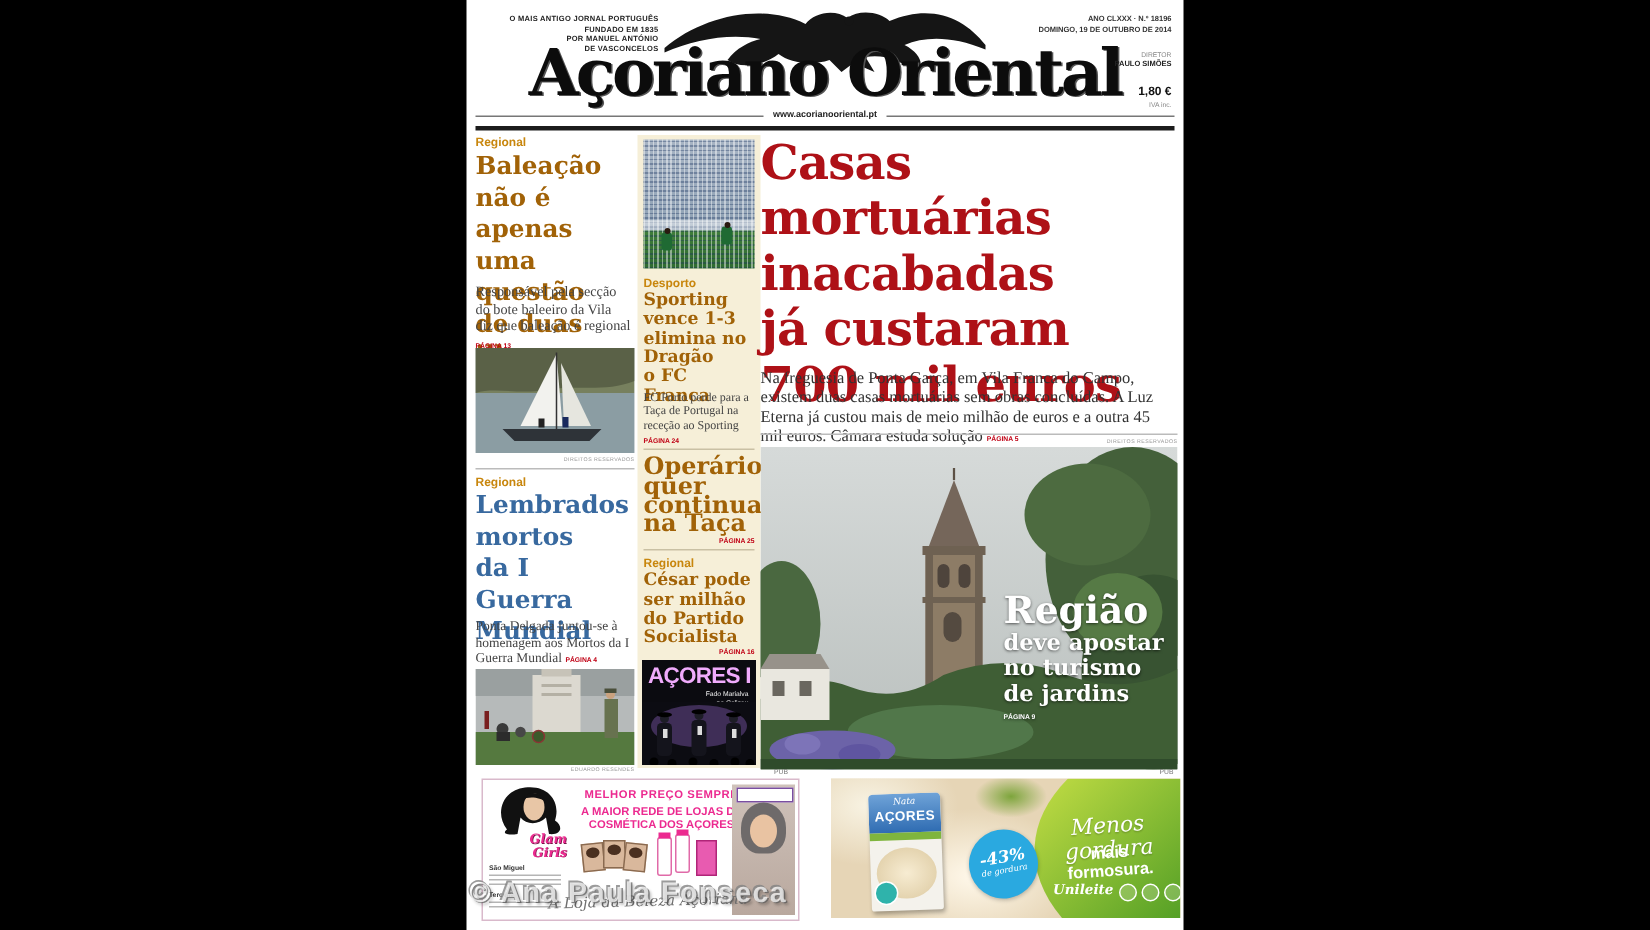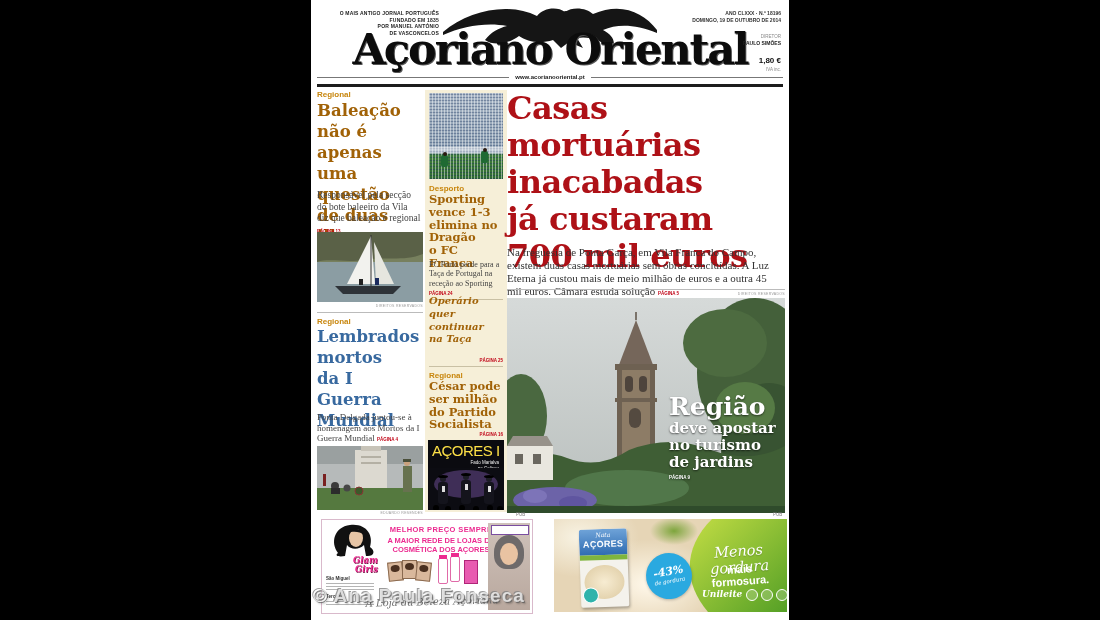--- a/index.html
+++ b/index.html
@@ -53,29 +53,29 @@
       linear-gradient(180deg, rgba(0,0,0,0) 62%, rgba(255,255,255,.55) 63%, rgba(255,255,255,.35) 70%, rgba(0,0,0,0) 71%),
       repeating-linear-gradient(90deg, rgba(255,255,255,.45) 0 1px, rgba(0,0,0,0) 1px 3px),
       repeating-linear-gradient(0deg, rgba(25,50,95,.35) 0 1px, rgba(0,0,0,0) 1px 3px),
       linear-gradient(#a7b4c4,#8ea1b4 70%,#3f7d3a 71%,#2f6b31 100%);}
   .player{position:absolute;width:7px;height:12px;background:#1f6a33;border-radius:2px;}
   .player .head{position:absolute;left:2px;top:-3px;width:4px;height:4px;border-radius:50%;background:#2a1a10;}
   .M-kick1{top:94px;}
   .M-h1{top:103px;font-size:11.5px;line-height:12.8px;}
   .M-sum1{top:170px;font-size:8px;line-height:9.3px;color:#444;width:72px;}
   .M-rule1{top:209px;height:1px;background:#c9c0a4;}
-  .M-h2{top:205px;font-size:10px;line-height:12.8px;font-style:italic;}
+  .M-h2{top:215px;font-size:16px;line-height:12.8px;}
   .M-pr2{top:268px;right:4px;}
   .M-rule2{top:276px;height:1px;background:#c9c0a4;}
   .M-kick3{top:281px;}
   .M-h3{top:290px;font-size:11.5px;line-height:12.8px;}
   .M-pr3{top:342px;right:4px;}
   .promo{left:3px;top:350px;width:76px;height:70px;background:#0b0b10;overflow:hidden;}
-  .promo-title{left:4px;top:2px;font-family:"Liberation Sans",sans-serif;font-weight:400;
-    font-size:15px;color:#fde047;letter-spacing:-.5px;}
+  .promo-title{left:4px;top:2px;font-family:"Liberation Sans",sans-serif;font-weight:700;
+    font-size:15px;color:#f0abfc;letter-spacing:-.5px;}
   .promo-sub{right:5px;top:20px;font-family:"Liberation Sans",sans-serif;font-size:4.5px;
     line-height:5.5px;color:#eee;text-align:right;}
   .stage{left:0;top:28px;width:76px;height:42px;}
 
   
   .main{left:196px;top:90px;width:278px;height:422px;}
   .mainhl{top:0;font-family:"DejaVu Serif",serif;font-weight:bold;font-size:32px;line-height:37px;
     color:#ae1117;letter-spacing:-.5px;}
   .mainsum{top:156px;width:276px;font-size:11px;line-height:13px;color:#333;}
   .mainrule{top:199px;width:278px;height:1px;background:#bbb;}

